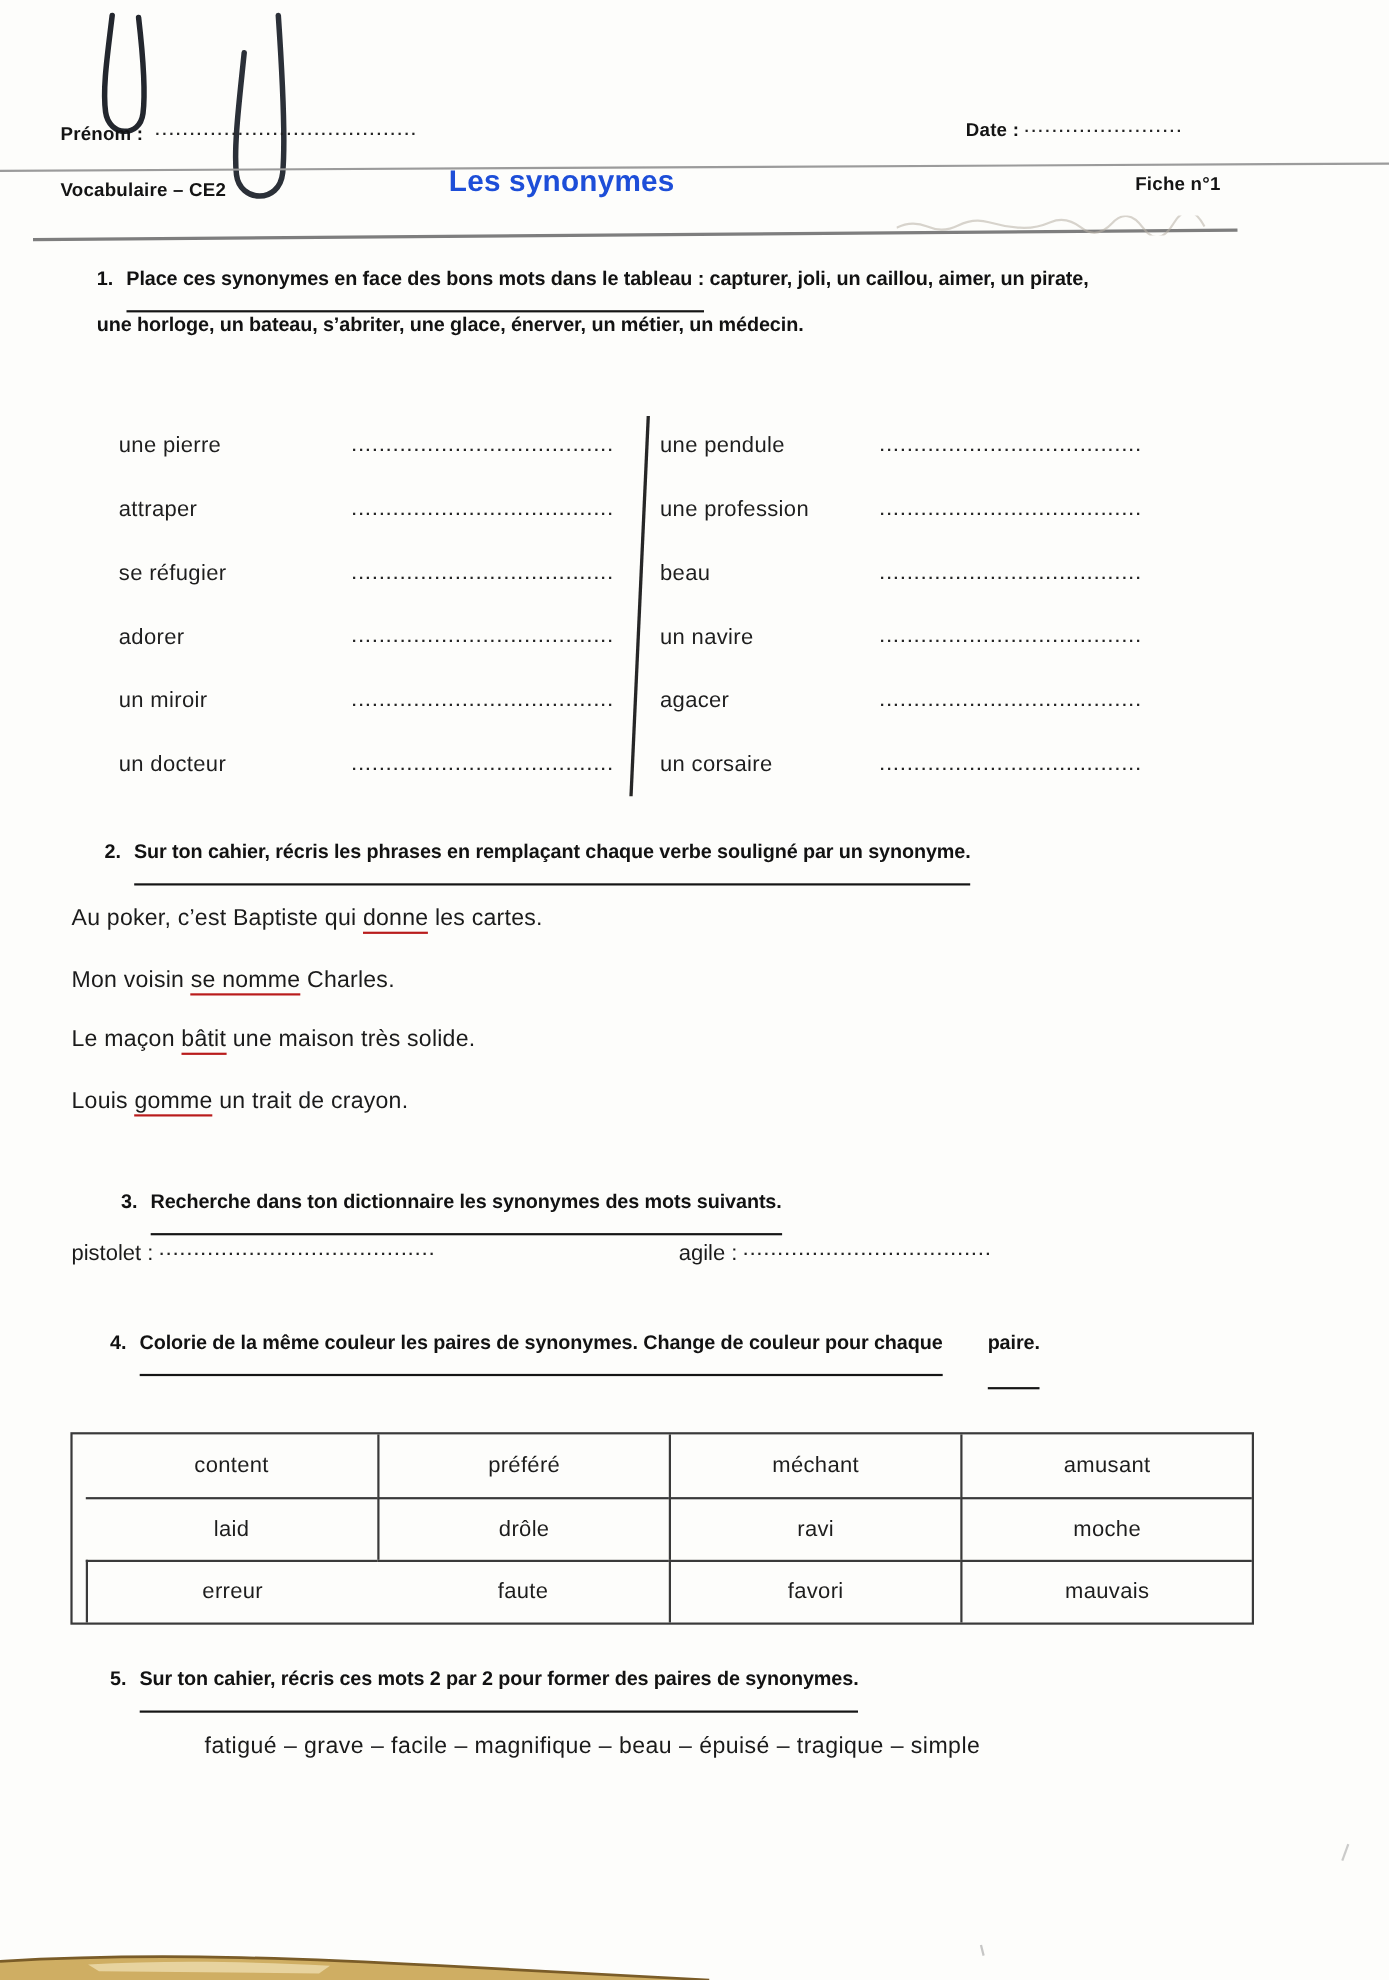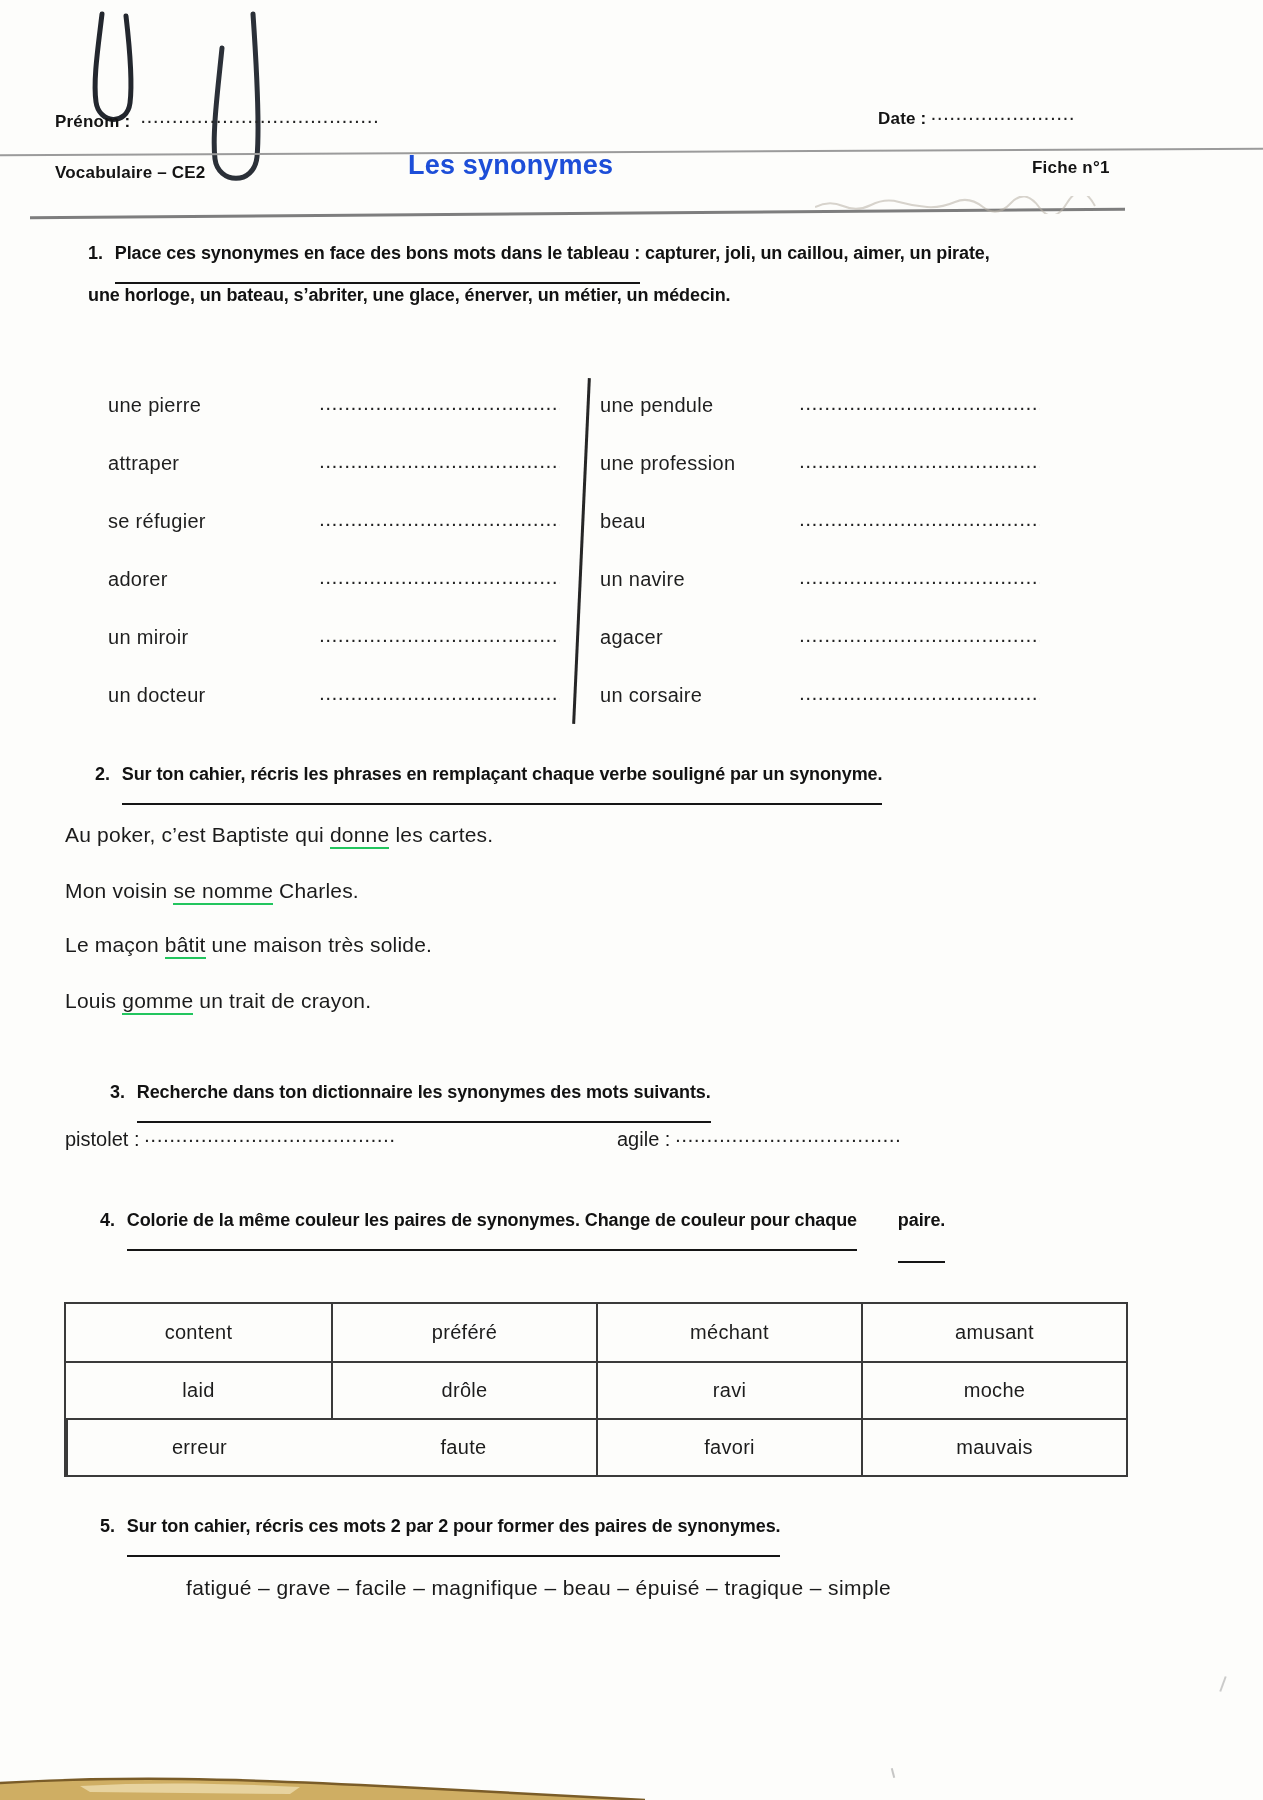--- a/index.html
+++ b/index.html
@@ -38,30 +38,30 @@
   .ex1row{display:flex;align-items:center;height:58px;position:relative;}
   .ex1word{font-size:20px;letter-spacing:.3px;color:#1e1e1e;}
   .wL{position:absolute;left:0;width:205px;}
   .dL{position:absolute;left:212px;width:240px;}
   .wR{position:absolute;left:492px;width:195px;}
   .dR{position:absolute;left:692px;width:240px;}
   .ex1divider{position:absolute;left:472px;top:2px;height:346px;width:2.5px;background:#262626;transform:rotate(2.6deg);}
 
   
   .sentence{position:absolute;left:65px;font-size:21px;letter-spacing:.2px;color:#1b1b1b;line-height:30px;}
-  .verb{border-bottom:2px solid #22c55e;padding-bottom:1px;margin-top:32px;}
+  .verb{border-bottom:2px solid #b91c1c;padding-bottom:1px;margin-top:32px;}
 
   
   .ex3item{position:absolute;font-size:20px;color:#1b1b1b;}
 
   
   .ex4table{
     position:absolute;left:64px;top:1302px;width:1060px;height:171px;
     display:grid;grid-template-columns:repeat(4,1fr);grid-template-rows:repeat(3,1fr);
-    border:2px solid #3a3a3a;background:#fdfdfb;
+    border:2px solid #3a3a3a;background:#fdfdfb;padding-left:12px;
   }
   .ex4cell{
     display:flex;align-items:center;justify-content:center;
     font-size:20px;letter-spacing:.3px;color:#1d1d1d;
   }
   .ex4cell.cl{border-left:2px solid #3a3a3a;}
   .ex4cell.rt{border-top:2px solid #3a3a3a;}
 
   
   .ex5words{position:absolute;left:186px;top:1576px;font-size:21px;letter-spacing:.4px;color:#1a1a1a;}

